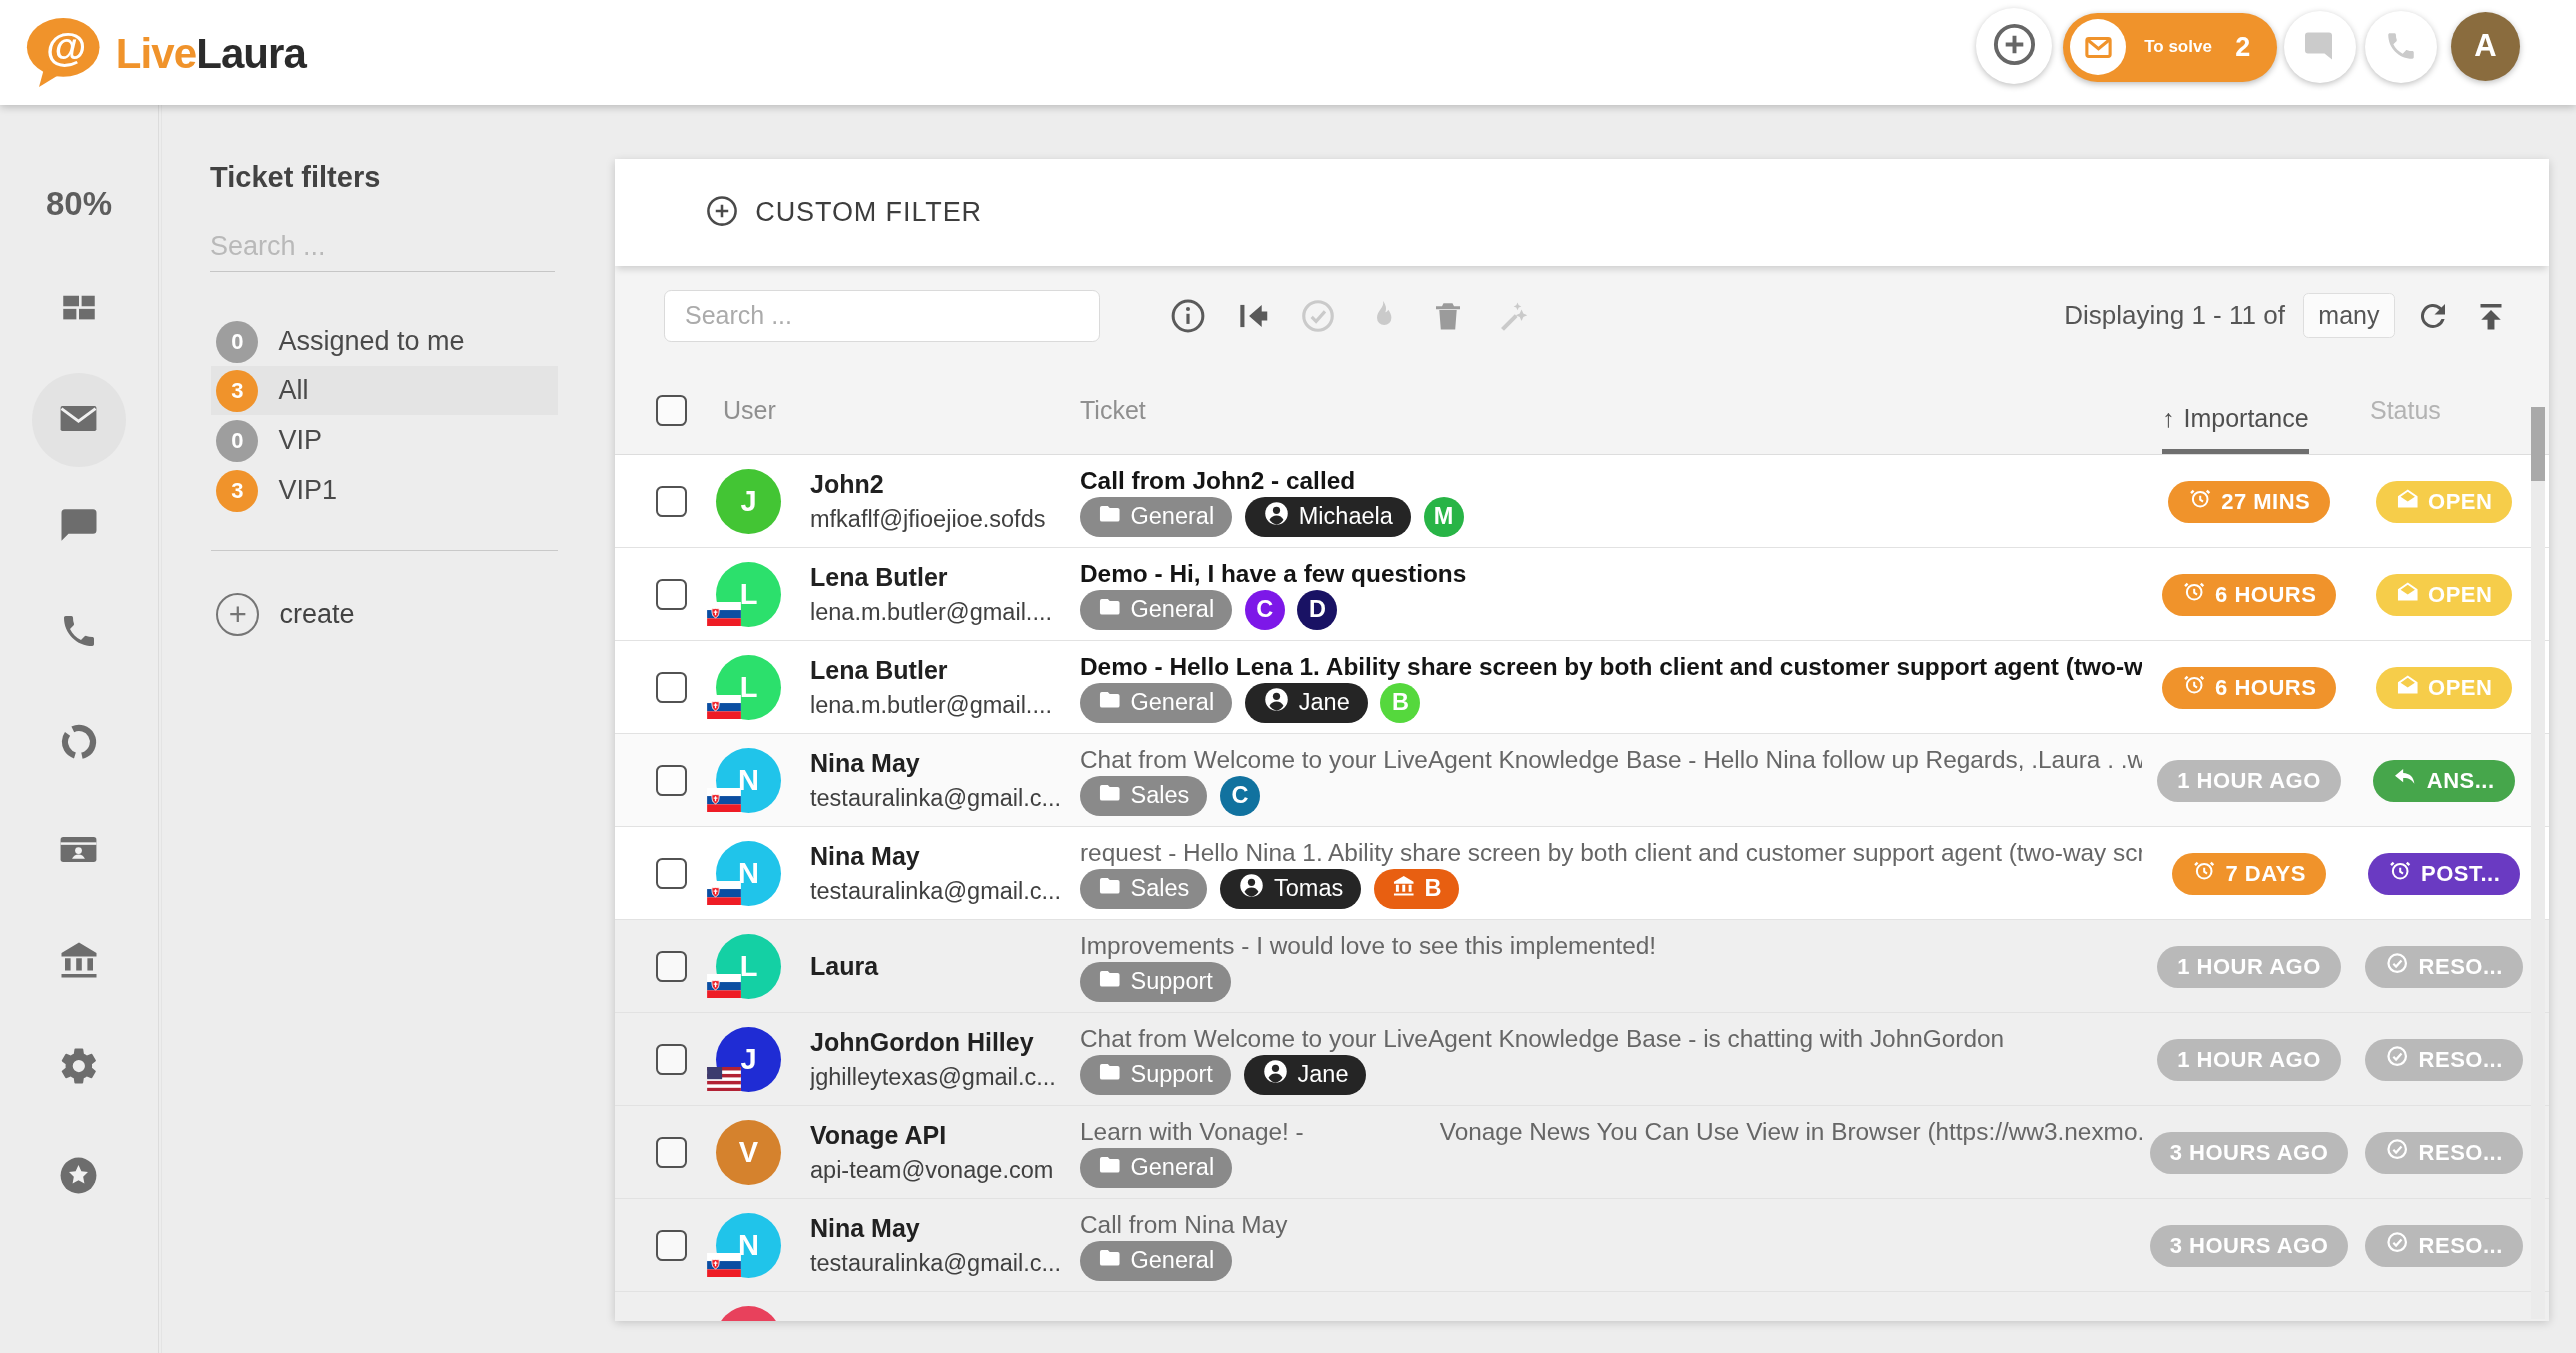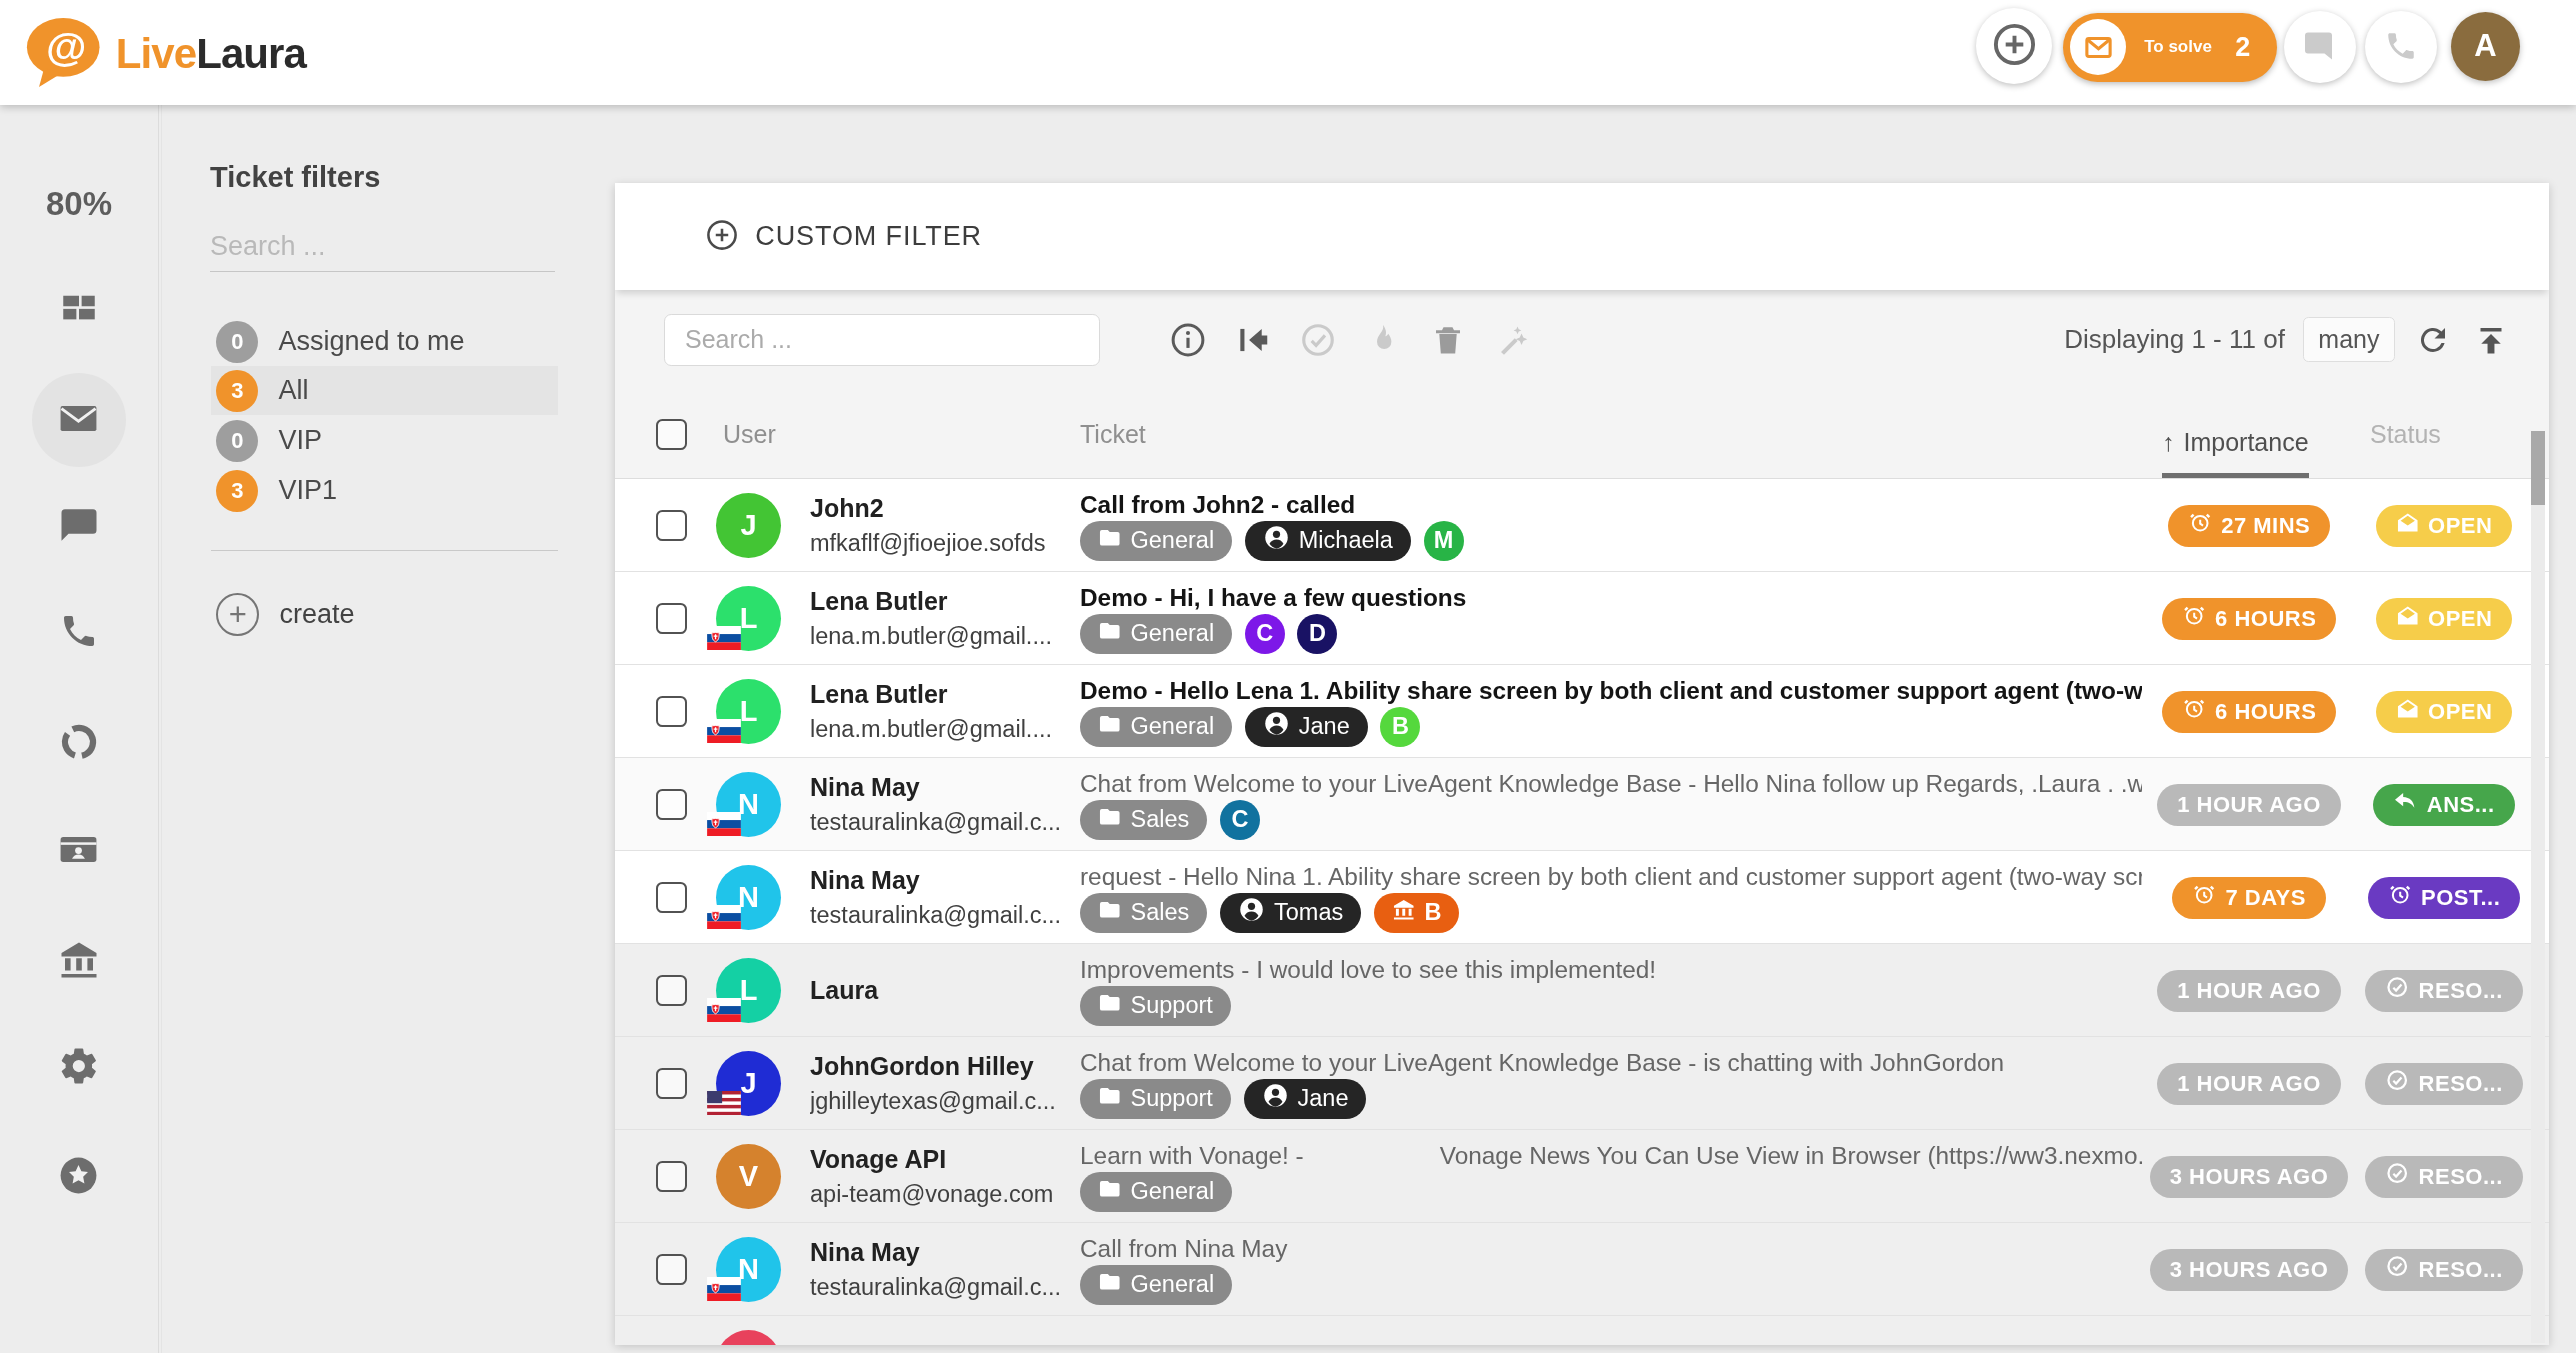--- a/index.html
+++ b/index.html
@@ -48,21 +48,21 @@
             color:#fff; font-size:22px; font-weight:bold; flex:0 0 auto; }
   .flabel { font-size:27px; color:#4a4a4a; }
   .filters-divider { position:absolute; left:49px; top:445px; width:347px; height:0; border-top:1.8px solid #c9c9c9; }
   .create-item { position:absolute; left:49px; top:488px; display:flex; align-items:center; gap:20px; cursor:pointer; }
   .create-circ { width:43px; height:43px; border-radius:50%; border:2.7px solid #757575; display:flex; align-items:center; justify-content:center;
                  color:#757575; font-size:31px; line-height:1; margin-left:5.4px; }
   .create-label { font-size:27px; color:#424242; }
 
   
   .card { position:absolute; left:615px; top:159px; width:1934px; height:1162px; background:#fff;
-          box-shadow:0 1.8px 9px rgba(0,0,0,.18); overflow:hidden;margin-top:24px; }
+          box-shadow:0 1.8px 9px rgba(0,0,0,.18); overflow:hidden; }
   .cf-bar { position:absolute; top:0; left:0; right:0; height:107px; background:#fff; z-index:5;
             box-shadow:0 4.5px 7.2px -1.8px rgba(0,0,0,.16); display:flex; align-items:center; padding-left:90px; gap:16.3px; }
   .cf-label { font-size:27px; color:#3d3d3d; letter-spacing:0.9px; cursor:pointer; }
   .toolbar { position:absolute; top:107px; left:0; right:0; height:99px; background:#f4f4f4; }
   .tb-search { position:absolute; left:49px; top:23.5px; width:436px; height:52px; background:#fff;
                border:1.8px solid #dadada; border-radius:7.2px; font-size:25px; color:#555; padding:0 20px;
                outline:none; font-family:inherit; }
   .tb-search::placeholder { color:#ababab; }
   .tb-icons { position:absolute; left:553px; top:0; height:99px; display:flex; align-items:center; gap:25px; }
   .tb-icon { width:40px; height:40px; display:flex; align-items:center; justify-content:center; cursor:pointer; }

